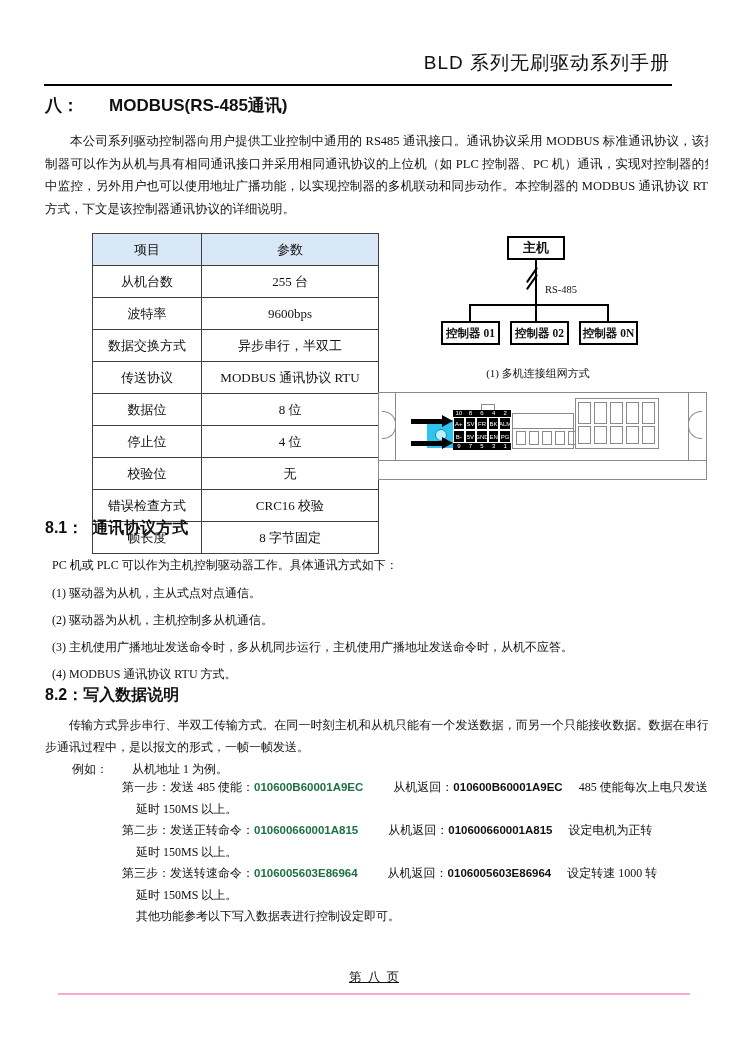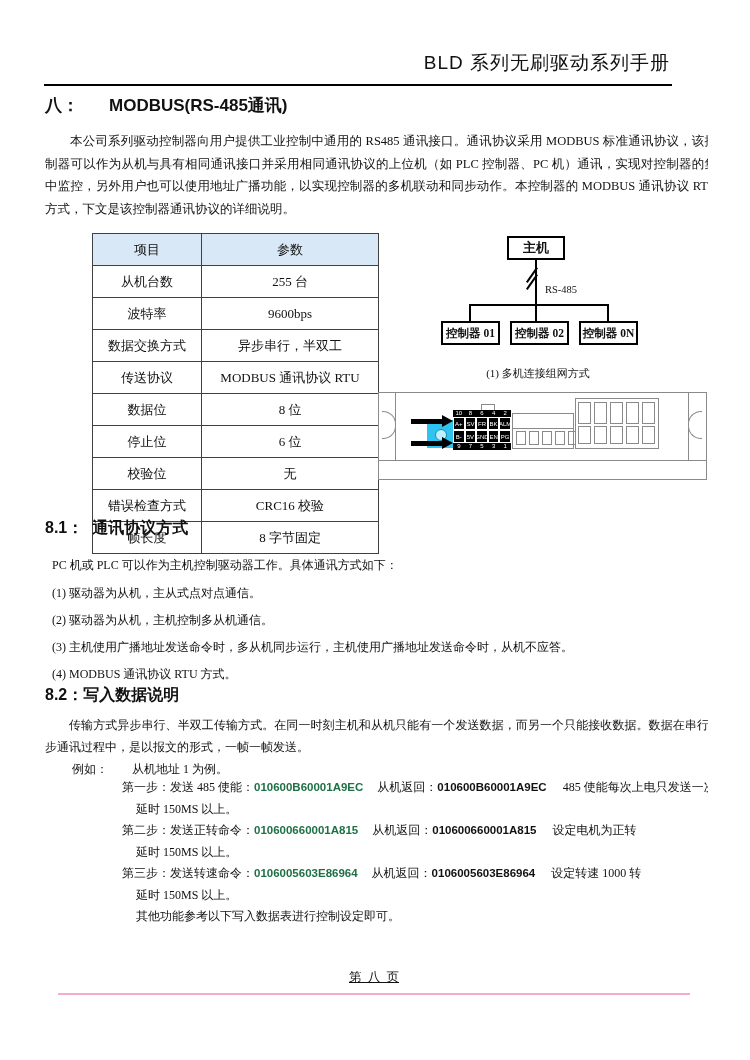--- a/index.html
+++ b/index.html
@@ -80,21 +80,21 @@
           text-indent:2em;text-align:justify;}
   .example-row{left:72px;top:761px;font-size:12px;}
   .example-row .ex-text{margin-left:24px;}
   .step-line{font-size:12px;left:122px;white-space:nowrap;}
   .st0{top:779px;} .st1{top:822px;} .st2{top:865px;}
   .delay-line{font-size:12px;left:136px;}
   .dl0{top:801px;} .dl1{top:844px;} .dl2{top:887px;}
   .other-line{left:136px;top:908px;font-size:12px;}
   .code{font-family:"Liberation Sans","DejaVu Sans",sans-serif;font-weight:bold;font-size:11.5px;}
   .code-send{color:#1e7145;}
-  .ret-label{margin-left:14px;}
+  .ret-label{margin-left:30px;}
   .note{margin-left:16px;}
   
   .footer{left:58px;top:964px;width:632px;height:29px;border-bottom:2px solid #f9a8d4;
           text-align:center;font-size:12.5px;}
   .footer span{display:inline-block;line-height:26px;text-decoration:underline;white-space:pre;}
 </style>
 </head>
 <body>
 
 <div class="page">
@@ -129,21 +129,21 @@
     <tr>
           <td>传送协议</td>
           <td>MODBUS 通讯协议 RTU</td>
         </tr>
     <tr>
           <td>数据位</td>
           <td>8 位</td>
         </tr>
     <tr>
           <td>停止位</td>
-          <td>6 位</td>
+          <td>4 位</td>
         </tr>
     <tr>
           <td>校验位</td>
           <td>无</td>
         </tr>
     <tr>
           <td>错误检查方式</td>
           <td>CRC16 校验</td>
         </tr>
     <tr>

